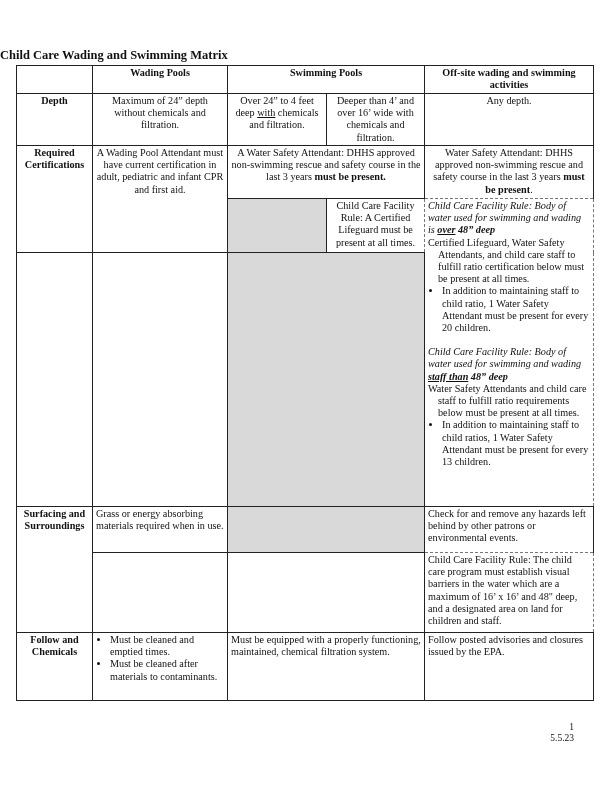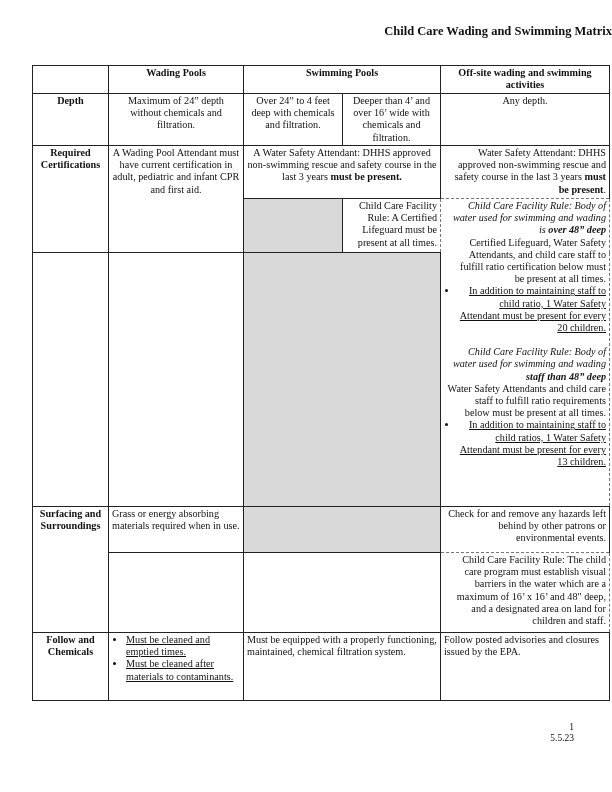--- a/index.html
+++ b/index.html
@@ -2,49 +2,49 @@
 <html><head>
   <meta charset="utf-8">
   <style>
     html, body { margin: 0; padding: 0; background: #ffffff; }
     body {
       width: 612px; height: 792px; position: relative; overflow: hidden;
       font-family: "Liberation Serif", "DejaVu Serif", serif;
       color: #111;
     }
     .title {
-      position: absolute; left: 0; top: 24px; width: 612px;
-      text-align: right; font-weight: bold; font-size: 12.5px;
+      position: absolute; left: 0; top: 48px; width: 612px;
+      text-align: left; font-weight: bold; font-size: 12.5px;
     }
     table.matrix {
-      position: absolute; left: 32px; top: 65px;
+      position: absolute; left: 16px; top: 65px;
       width: 577px;
       border-collapse: collapse;
       table-layout: fixed;
       font-size: 10.2px;
       line-height: 12.2px;
     }
     table.matrix td {
       border: 1.6px solid #222;
       vertical-align: top;
       padding: 1px 3px;
       overflow: hidden;
     }
     .c { text-align: center; }
     .l { text-align: left; margin-top: 12px; }
     .b { font-weight: bold; }
     .grey { background: #d9d9d9; }
     .dash-top { border-top: 1.6px dashed #777 !important; }
     .dash-left { border-left: 1.6px dashed #777 !important; }
     .dash-right { border-right: 1.6px dashed #777 !important; }
-    .dash-bottom { border-bottom: 1.6px dashed #777 !important; text-align: right; }
+    .dash-bottom { border-bottom: 1.6px dashed #777 !important; }
     .it { font-style: italic; }
-    .u { }
+    .u { text-decoration: underline; }
     ul.bl { margin: 0; padding-left: 14px; }
-    ul.bl li { margin: 0; padding-left: 0; text-decoration: underline; }
+    ul.bl li { margin: 0; padding-left: 0; }
     .hang { padding-left: 10px; text-indent: -10px; }
     .gap { height: 12px; }
     .footer {
       position: absolute; right: 38px; top: 722px; text-align: right;
       font-size: 9.5px; line-height: 11px;
     }
   </style>
 </head>
 <body>
 

